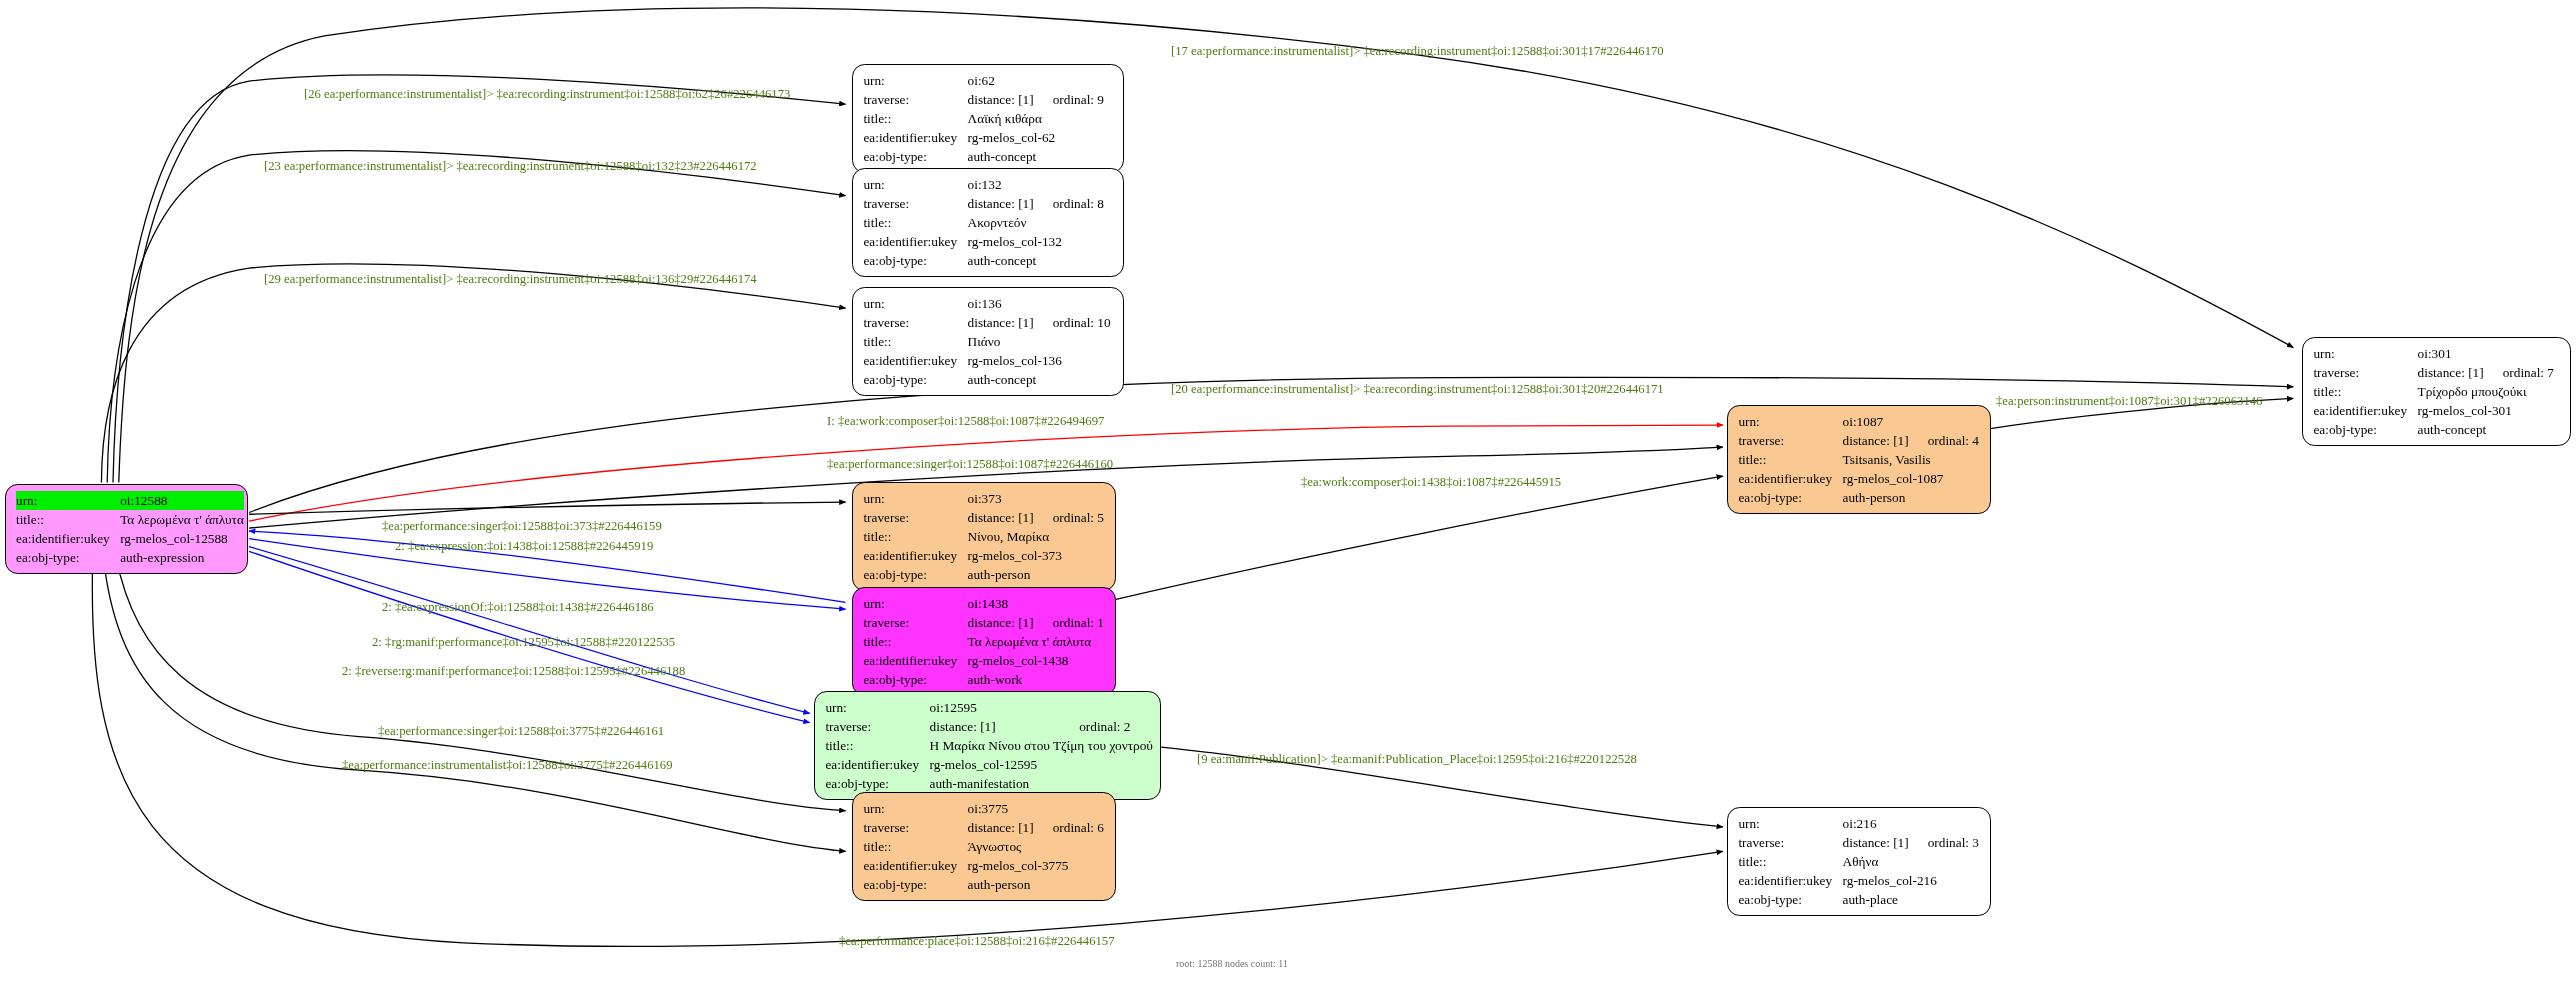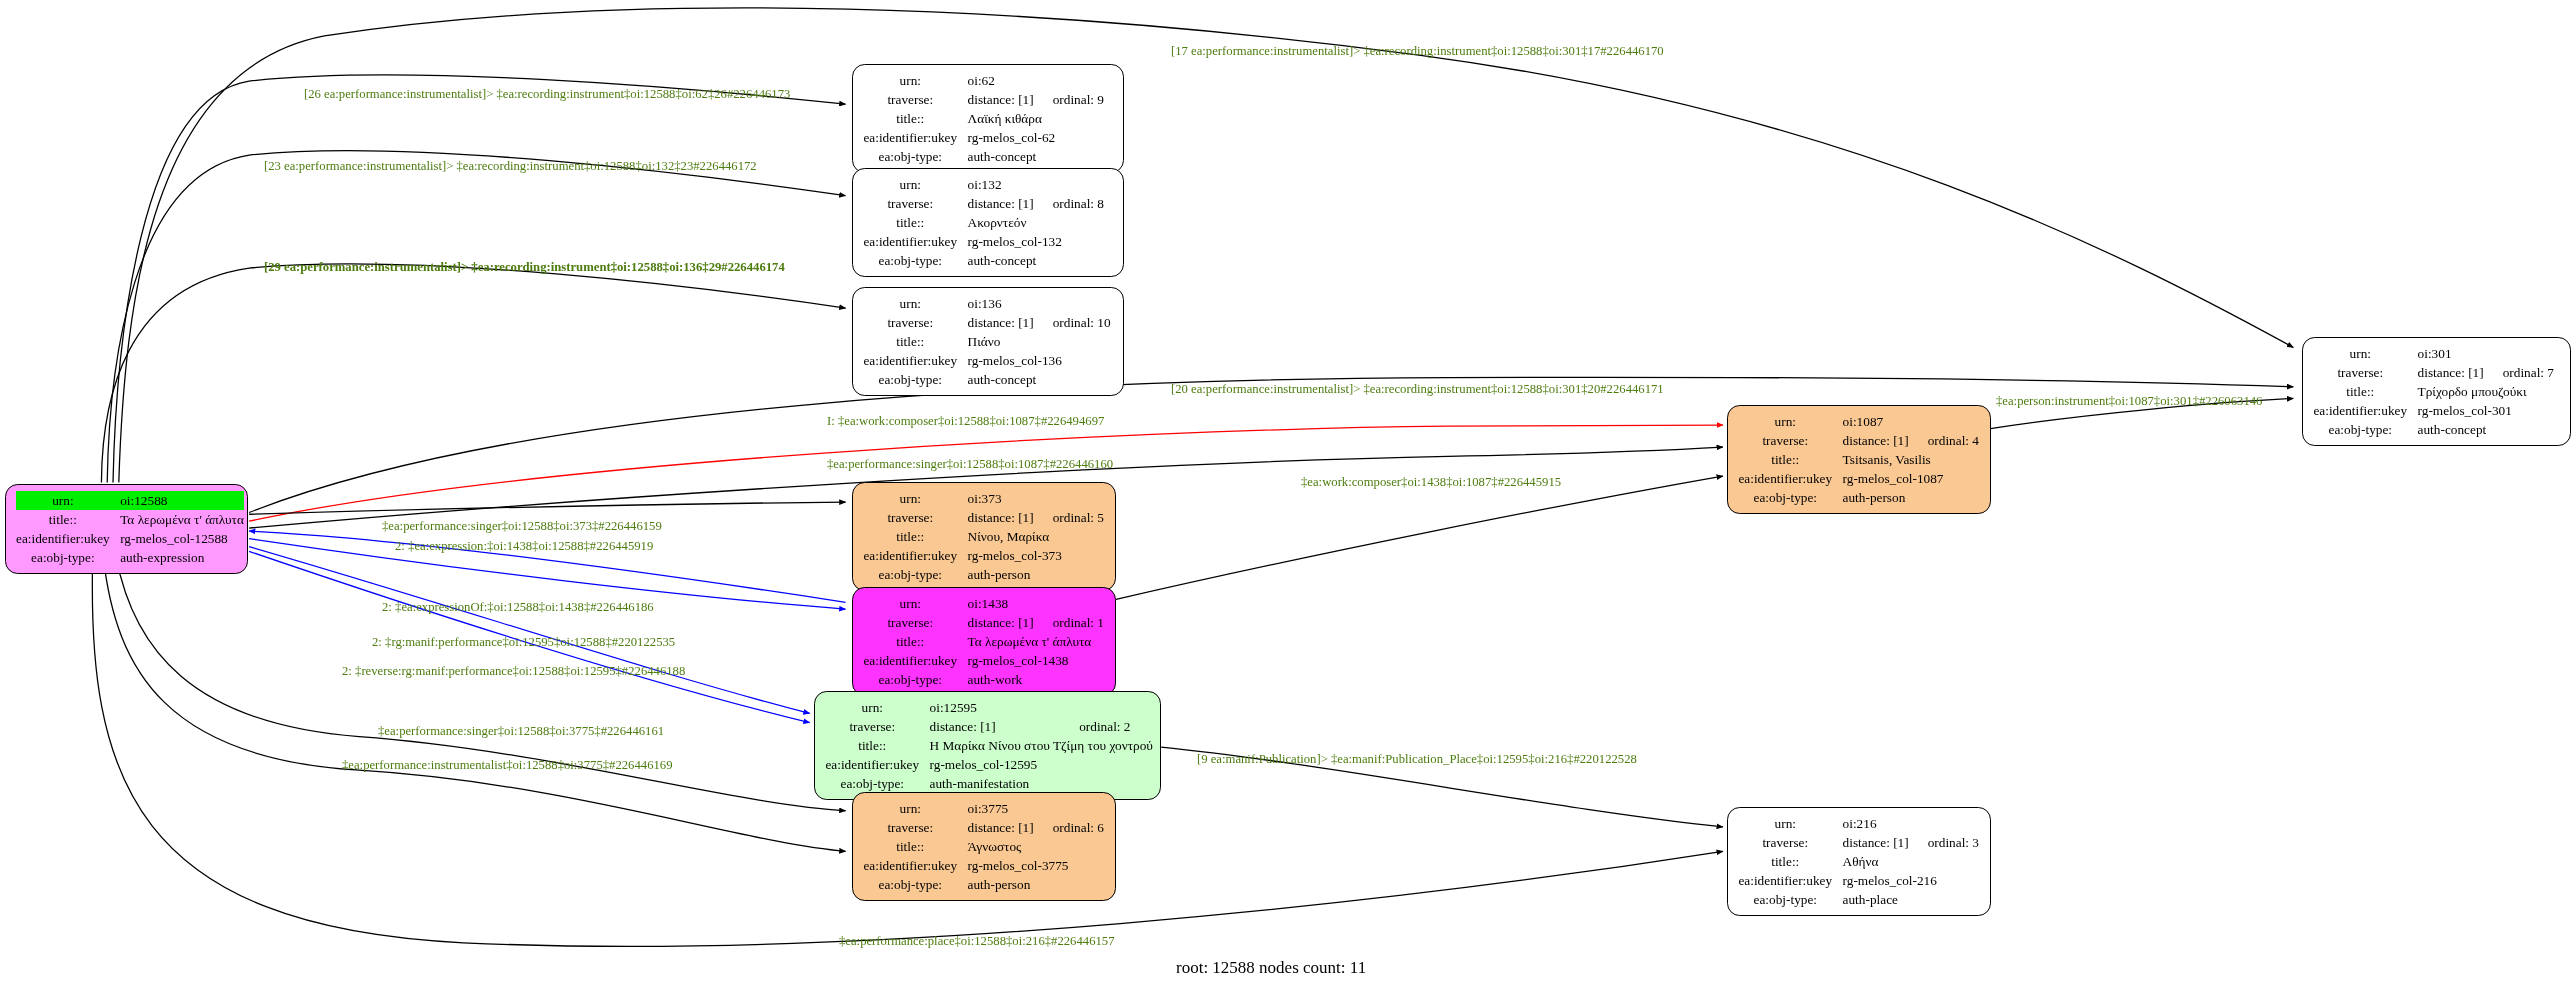--- a/index.html
+++ b/index.html
@@ -35,43 +35,43 @@
     border-collapse: collapse;
     border-spacing: 0;
   }
   .node td {
     font-size: 13.3px;
     line-height: 1.0;
     padding: 2.9px 0 2.9px 0;
     white-space: nowrap;
     color: #000000;
   }
-  .node td.k { padding-right: 10.4px; text-align: center; }
+  .node td.k { padding-right: 10.4px; }
   .node td.v { }
   .node td.ord { padding-left: 19px; text-align: center; }
   .hl-urn-key, .hl-urn-val {
     background: #00ee00;
   }
   .n-pink   { background: #ff99ff; }
   .n-orange { background: #fac893; }
   .n-magenta{ background: #ff33ff; }
   .n-green  { background: #ccffcc; }
   .n-white  { background: #ffffff; }
 
   .elabel {
     position: absolute;
     font-size: 12.7px;
     line-height: 1;
     color: #4d7c0f;
     white-space: nowrap;
   }
   .glabel {
     position: absolute;
-    font-size: 17px;
-    color: #000000;
+    font-size: 10px;
+    color: #737373;
     white-space: nowrap;
   }
 </style>
 </head>
 <body>
 
 <div id="canvas">
 
   <svg id="edge-layer" viewBox="0 0 4448 1694" xmlns="http://www.w3.org/2000/svg">
     <defs>
@@ -435,21 +435,21 @@
         <td class="k">ea:obj-type:</td>
         <td class="v" colspan="2">auth-place</td>
       </tr>
     </tbody>
       </table>
   </div>
 
   <div class="elabel" style="left:264px; top:88px;margin-left:40px;">[26 ea:performance:instrumentalist]&gt; ‡ea:recording:instrument‡oi:12588‡oi:62‡26#226446173</div>
   <div class="elabel" style="left:1171px; top:45px;">[17 ea:performance:instrumentalist]&gt; ‡ea:recording:instrument‡oi:12588‡oi:301‡17#226446170</div>
   <div class="elabel" style="left:264px; top:160px;">[23 ea:performance:instrumentalist]&gt; ‡ea:recording:instrument‡oi:12588‡oi:132‡23#226446172</div>
-  <div class="elabel" style="left:264px; top:261px;font-weight:bold;">[29 ea:performance:instrumentalist]&gt; ‡ea:recording:instrument‡oi:12588‡oi:136‡29#226446174</div>
+  <div class="elabel" style="left:264px; top:273px;">[29 ea:performance:instrumentalist]&gt; ‡ea:recording:instrument‡oi:12588‡oi:136‡29#226446174</div>
   <div class="elabel" style="left:1171px; top:383px;">[20 ea:performance:instrumentalist]&gt; ‡ea:recording:instrument‡oi:12588‡oi:301‡20#226446171</div>
   <div class="elabel" style="left:1996px; top:395px;">‡ea:person:instrument‡oi:1087‡oi:301‡#226063146</div>
   <div class="elabel" style="left:827px; top:415px;">I: ‡ea:work:composer‡oi:12588‡oi:1087‡#226494697</div>
   <div class="elabel" style="left:827px; top:458px;">‡ea:performance:singer‡oi:12588‡oi:1087‡#226446160</div>
   <div class="elabel" style="left:1301px; top:476px;">‡ea:work:composer‡oi:1438‡oi:1087‡#226445915</div>
   <div class="elabel" style="left:382px; top:520px;">‡ea:performance:singer‡oi:12588‡oi:373‡#226446159</div>
   <div class="elabel" style="left:395px; top:540px;">2: ‡ea:expression:‡oi:1438‡oi:12588‡#226445919</div>
   <div class="elabel" style="left:382px; top:601px;">2: ‡ea:expressionOf:‡oi:12588‡oi:1438‡#226446186</div>
   <div class="elabel" style="left:372px; top:636px;">2: ‡rg:manif:performance‡oi:12595‡oi:12588‡#220122535</div>
   <div class="elabel" style="left:342px; top:665px;">2: ‡reverse:rg:manif:performance‡oi:12588‡oi:12595‡#226446188</div>

